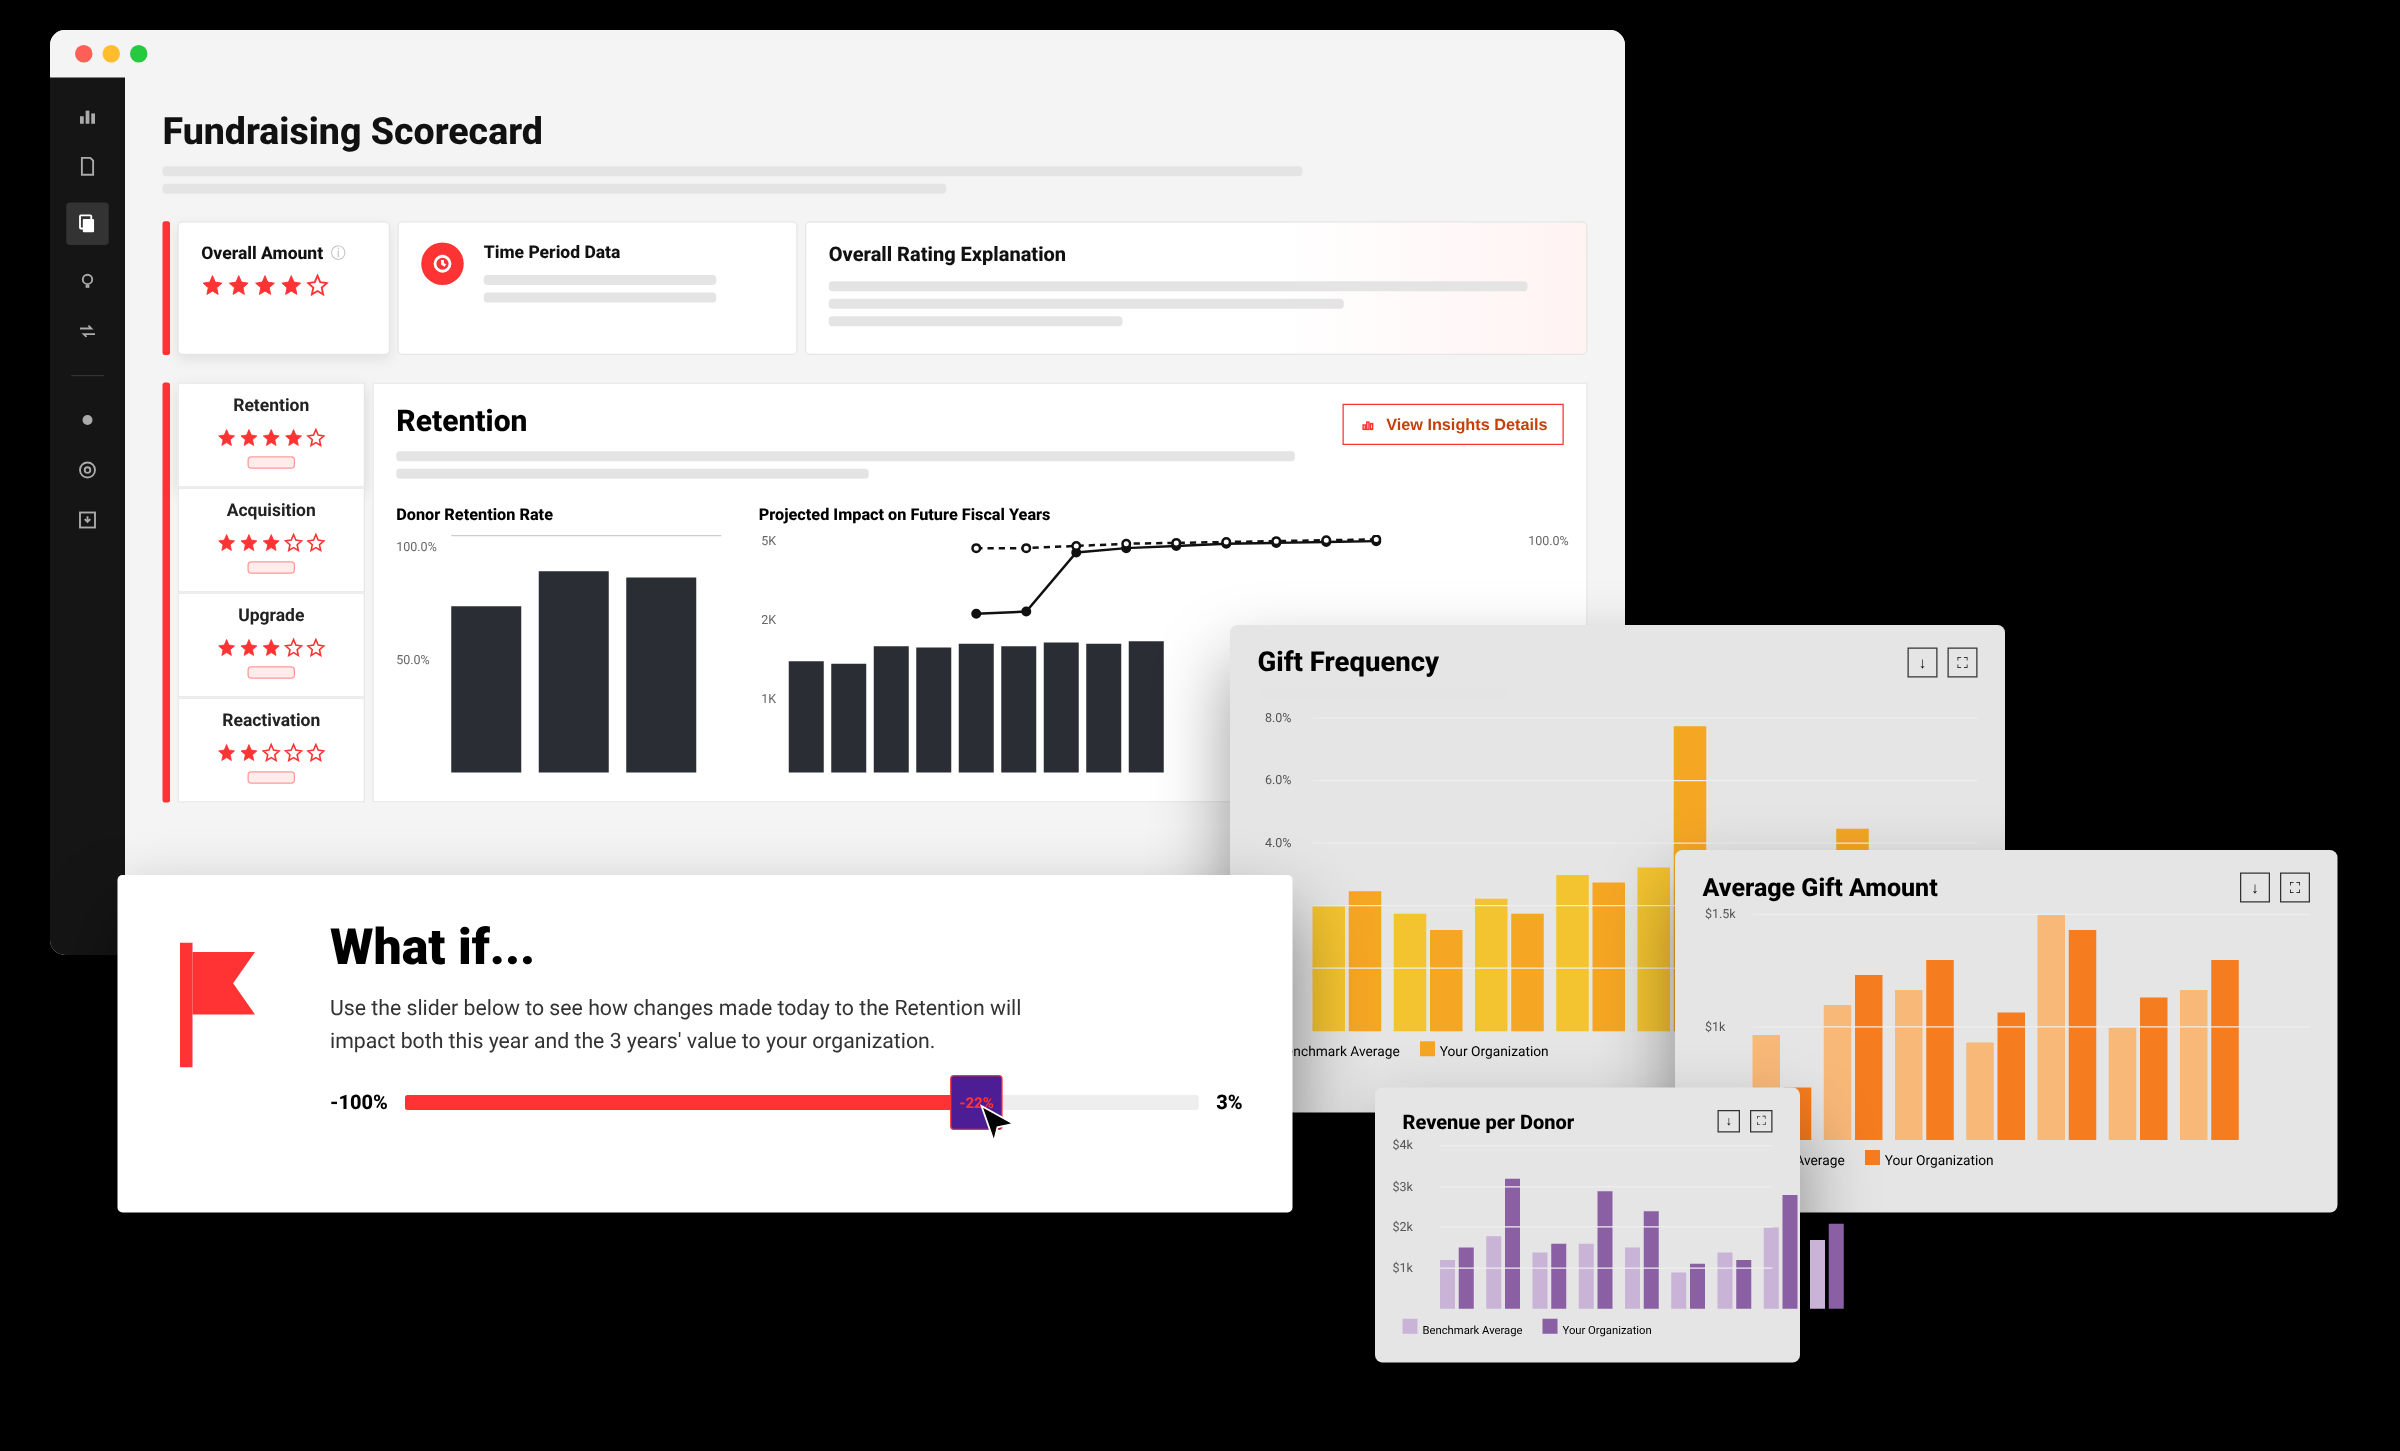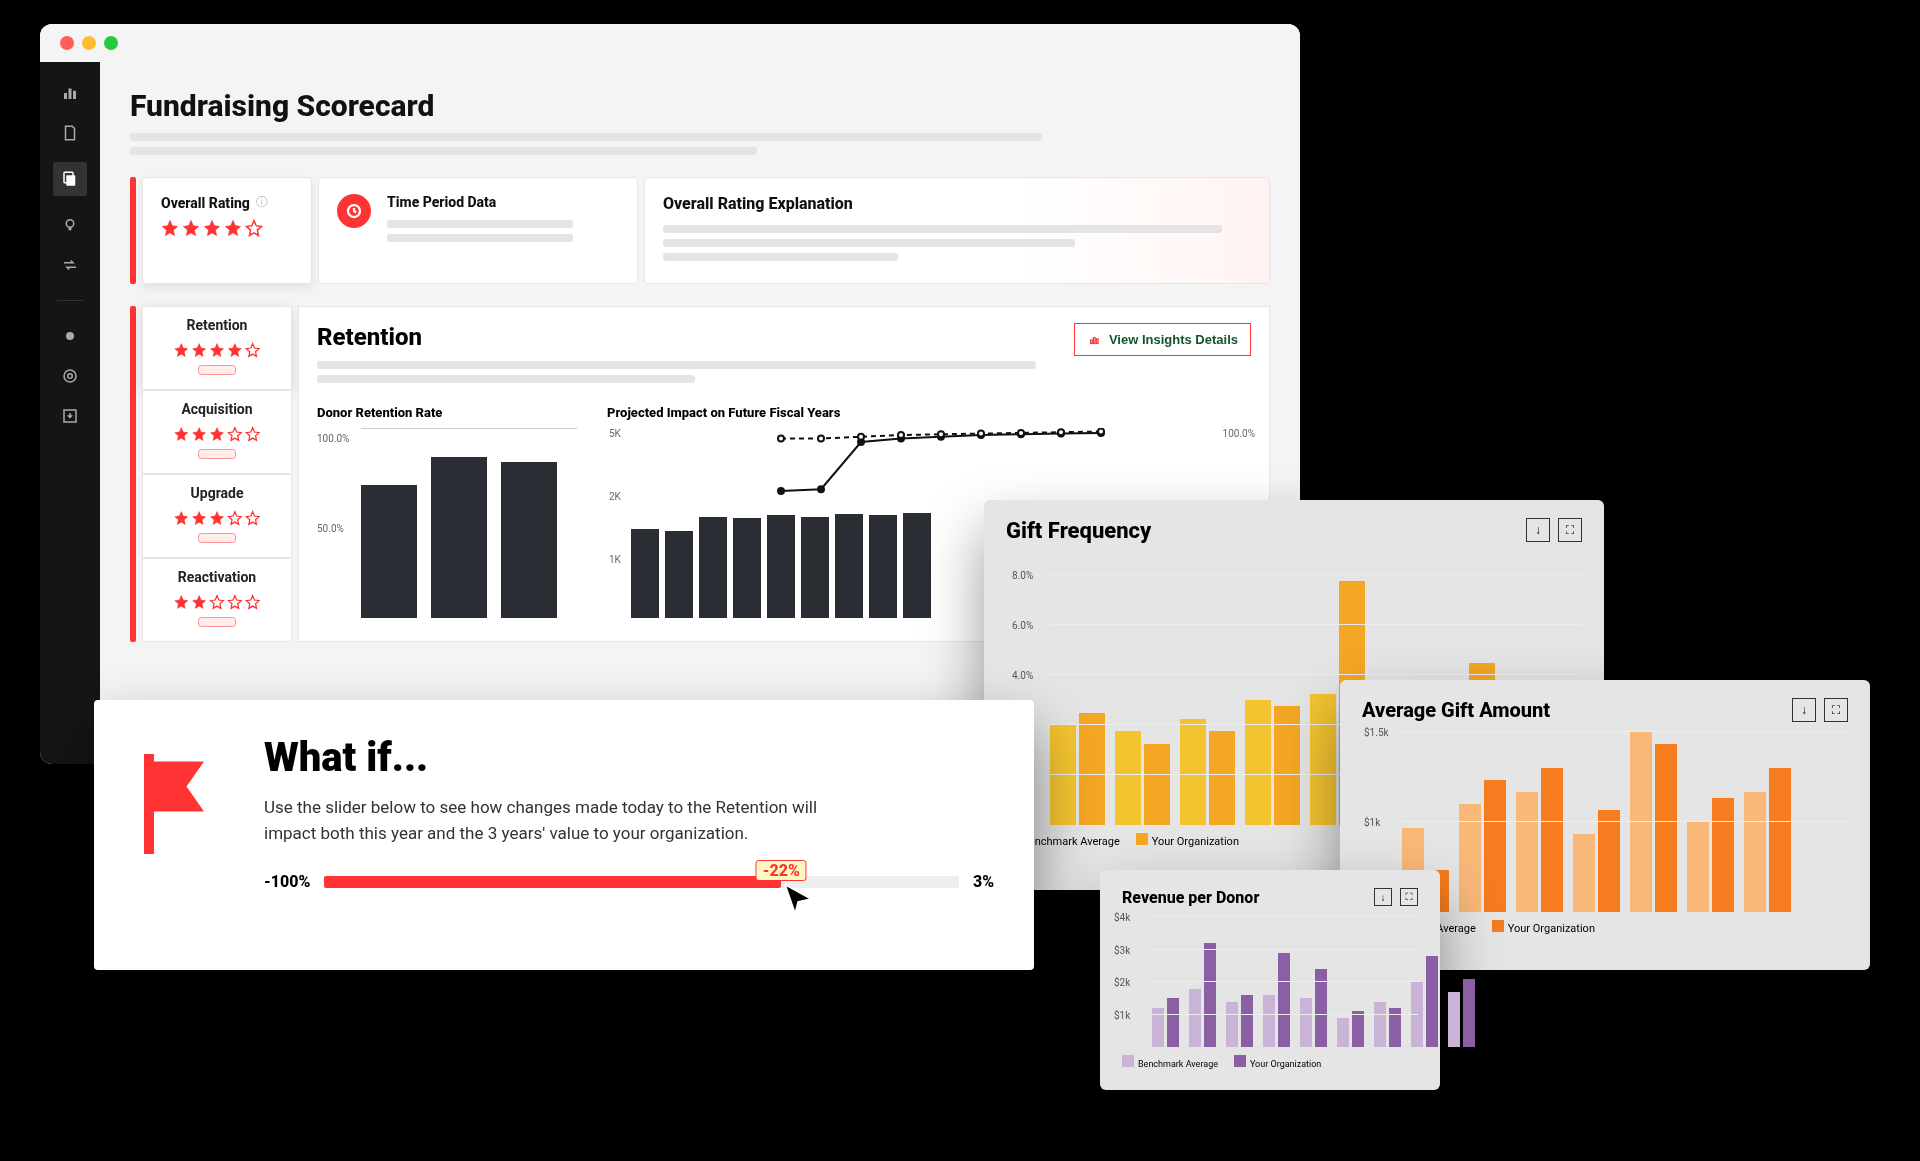--- a/index.html
+++ b/index.html
@@ -48,21 +48,21 @@
   .star.empty svg{fill:none;stroke:#f33;stroke-width:2;}
   .clock{ width:34px;height:34px;border-radius:50%;background:#f33;display:flex;align-items:center;justify-content:center;color:#fff;}
   .metrics-col{ display:flex; flex-direction:column;}
   .metric-tab{ background:#fff; border:1px solid #e6e6e6; padding:10px 12px; text-align:center; width:150px;}
   .metric-tab .name{font-weight:700; font-size:14px; color:#222; margin-bottom:6px;}
   .metric-tab.active{ box-shadow:0 4px 12px rgba(0,0,0,.12);}
   .badge{ display:inline-block; margin-top:6px; padding:2px 18px; border:1px solid #f99; border-radius:3px; background:#ffeceb; height:10px;}
   .ret-panel{ flex:1; background:#fff; border:1px solid #e6e6e6; padding:16px 18px;}
   .ret-header{ display:flex; justify-content:space-between; align-items:flex-start;}
   .ret-title{font-size:24px; font-weight:800;}
-  .view-btn{ border:1px solid #f33; color:#14532d; font-size:13px; font-weight:700; padding:8px 12px; background:#fff; display:flex; align-items:center; gap:8px; cursor:pointer;}
+  .view-btn{ border:1px solid #f33; color:#c2410c; font-size:13px; font-weight:700; padding:8px 12px; background:#fff; display:flex; align-items:center; gap:8px; cursor:pointer;}
   .view-btn .ic{color:#f33;}
   .charts-row{ display:flex; gap:30px; margin-top:16px;}
   .chart-box{ position:relative;}
   .chart-title{ font-weight:800; font-size:13px; margin-bottom:8px;}
   .axis-lbl{ position:absolute; font-size:10px; color:#666;}
   .bars{ display:flex; align-items:flex-end; gap:14px; height:190px; border-top:1px solid #ccc; padding-top:0;}
   .bar{ background:#2a2e34; width:40px;}
   
   .whatif{
     position:absolute; left:94px; top:700px; width:940px; height:270px;
@@ -70,22 +70,22 @@
     display:flex; padding:34px 40px; gap:40px; z-index:20;
   }
   .flag{ color:#f33; width:90px; margin-top:20px;}
   .whatif h2{ font-size:40px; font-weight:900;}
   .whatif p{ font-size:17px; color:#333; margin-top:14px; line-height:1.5; max-width:560px;}
   .slider-row{ display:flex; align-items:center; gap:14px; margin-top:26px; font-weight:800;}
   .slider-track{ flex:1; height:12px; background:#eee; border-radius:2px; position:relative;}
   .slider-fill{ position:absolute; left:0; top:0; bottom:0; background:#f33; border-radius:2px;}
   .slider-thumb{
     position:absolute; top:-16px; transform:translateX(-50%);
-    background:#fef9c3; border:1px solid #f33; color:#f33; font-size:16px; font-weight:800;
-    padding:0 6px; border-radius:3px;
+    background:#4c1d95; border:1px solid #f33; color:#f33; font-size:12px; font-weight:800;
+    padding:14px 6px; border-radius:3px;
   }
   .cursor-ic{ position:absolute; width:34px; height:34px; }
   
   .float-panel{
     position:absolute; background:#e5e5e5; border-radius:6px;
     box-shadow:0 30px 60px rgba(0,0,0,.4); padding:18px 22px;
   }
   .fp-head{ display:flex; justify-content:space-between; align-items:flex-start;}
   .fp-title{ font-weight:800; font-size:22px;}
   .fp-title.sm{font-size:16px;}
@@ -162,21 +162,21 @@
 
     <div class="main">
       <div class="page-title">Fundraising Scorecard</div>
       <div class="skel skel-line" style="width:80%"></div>
       <div class="skel skel-line" style="width:55%"></div>
 
       <div class="row">
         <div class="accent-bar"></div>
         <div class="card shadow" style="width:170px">
           <div style="display:flex;align-items:center;gap:6px;">
-            <span class="card-title" style="font-size:14px">Overall Rating</span>
+            <span class="card-title" style="font-size:14px">Overall Amount</span>
             <span style="color:#bbb;font-size:12px">ⓘ</span>
           </div>
           <div class="stars" id="overall-stars">
               <span class="star fill">
                 <svg viewBox="0 0 24 24">
                   <path d="M12 2l2.9 6.9L22 10l-5.5 4.8L18 22l-6-3.6L6 22l1.5-7.2L2 10l7.1-1.1z"></path>
                 </svg>
               </span>
               <span class="star fill">
                 <svg viewBox="0 0 24 24">

